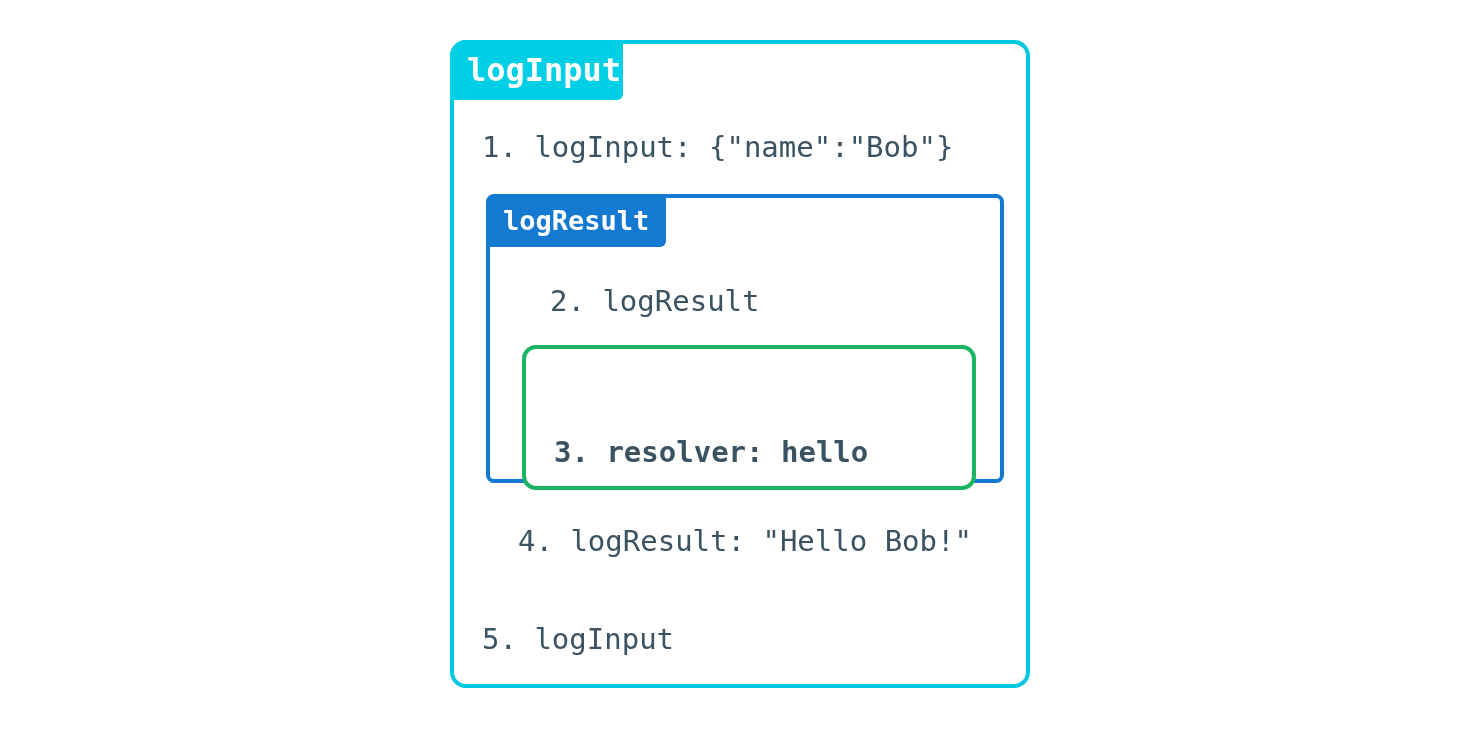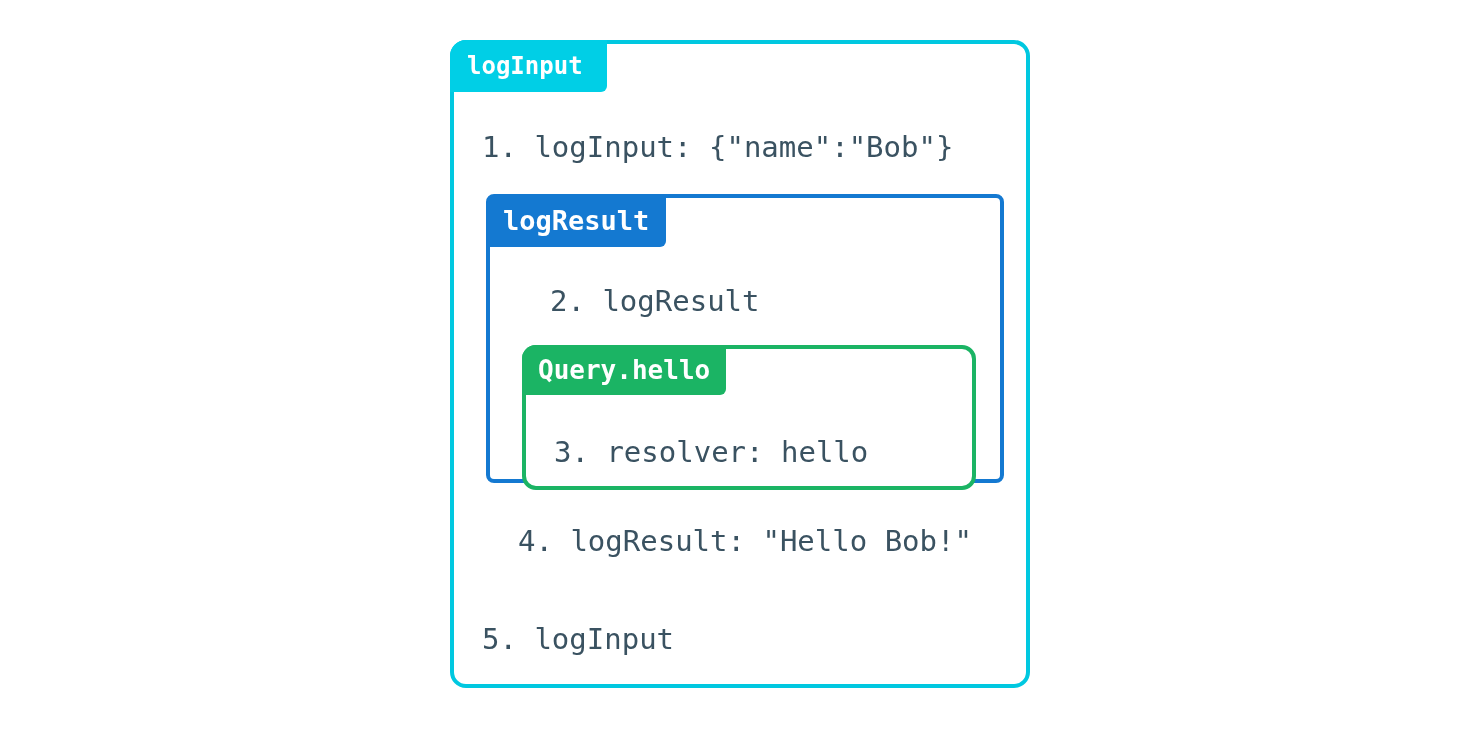--- a/index.html
+++ b/index.html
@@ -67,22 +67,22 @@
     top: -4px;
     display: inline-block;
     color: #ffffff;
     font-weight: bold;
     white-space: pre;
     line-height: 1;
   }
 
   .badge-outer {
     background: #00cfe6;
-    font-size: 24px;
-    padding: 14px 24px 14px 17px;
+    font-size: 32px;
+    padding: 14px 2px 14px 17px;
     border-top-left-radius: 16px;
     border-bottom-right-radius: 6px;
   }
 
   .badge-mid {
     background: #1479d1;
     font-size: 27px;
     padding: 13px 17px 13px 17px;
     border-top-left-radius: 14px;
     border-bottom-right-radius: 6px;
@@ -102,21 +102,21 @@
     color: #3a5261;
     font-size: 29px;
     font-weight: 400;
     line-height: 1;
     white-space: pre;
     letter-spacing: 0;
   }
 
   .step-1 { left: 28px; top: 89px; }
   .step-2 { left: 28px; top: 89px; margin-left: 32px; }
-  .step-3 { left: 28px; top: 89px; }
+  .step-3 { left: 28px; top: 89px; font-weight: bold; }
   .step-4 { left: 28px; top: 329px; }
   .step-5 { left: 28px; top: 581px; text-align: right; }
 </style>
 </head>
 <body>
 
 <div class="stage">
 
   <div class="box box-outer">
 
@@ -125,21 +125,20 @@
     <div class="step step-1">1. logInput: {"name":"Bob"}</div>
 
     <div class="box box-mid">
 
       <div class="badge badge-mid">logResult</div>
 
       <div class="step step-2">2. logResult</div>
 
       <div class="box box-inner">
 
-        <div class="badge badge-inner">Query.hello</div>
 
         <div class="step step-3">3. resolver: hello</div>
 
       </div>
 
       <div class="step step-4">4. logResult: "Hello Bob!"</div>
 
     </div>
 
     <div class="step step-5">5. logInput</div>

